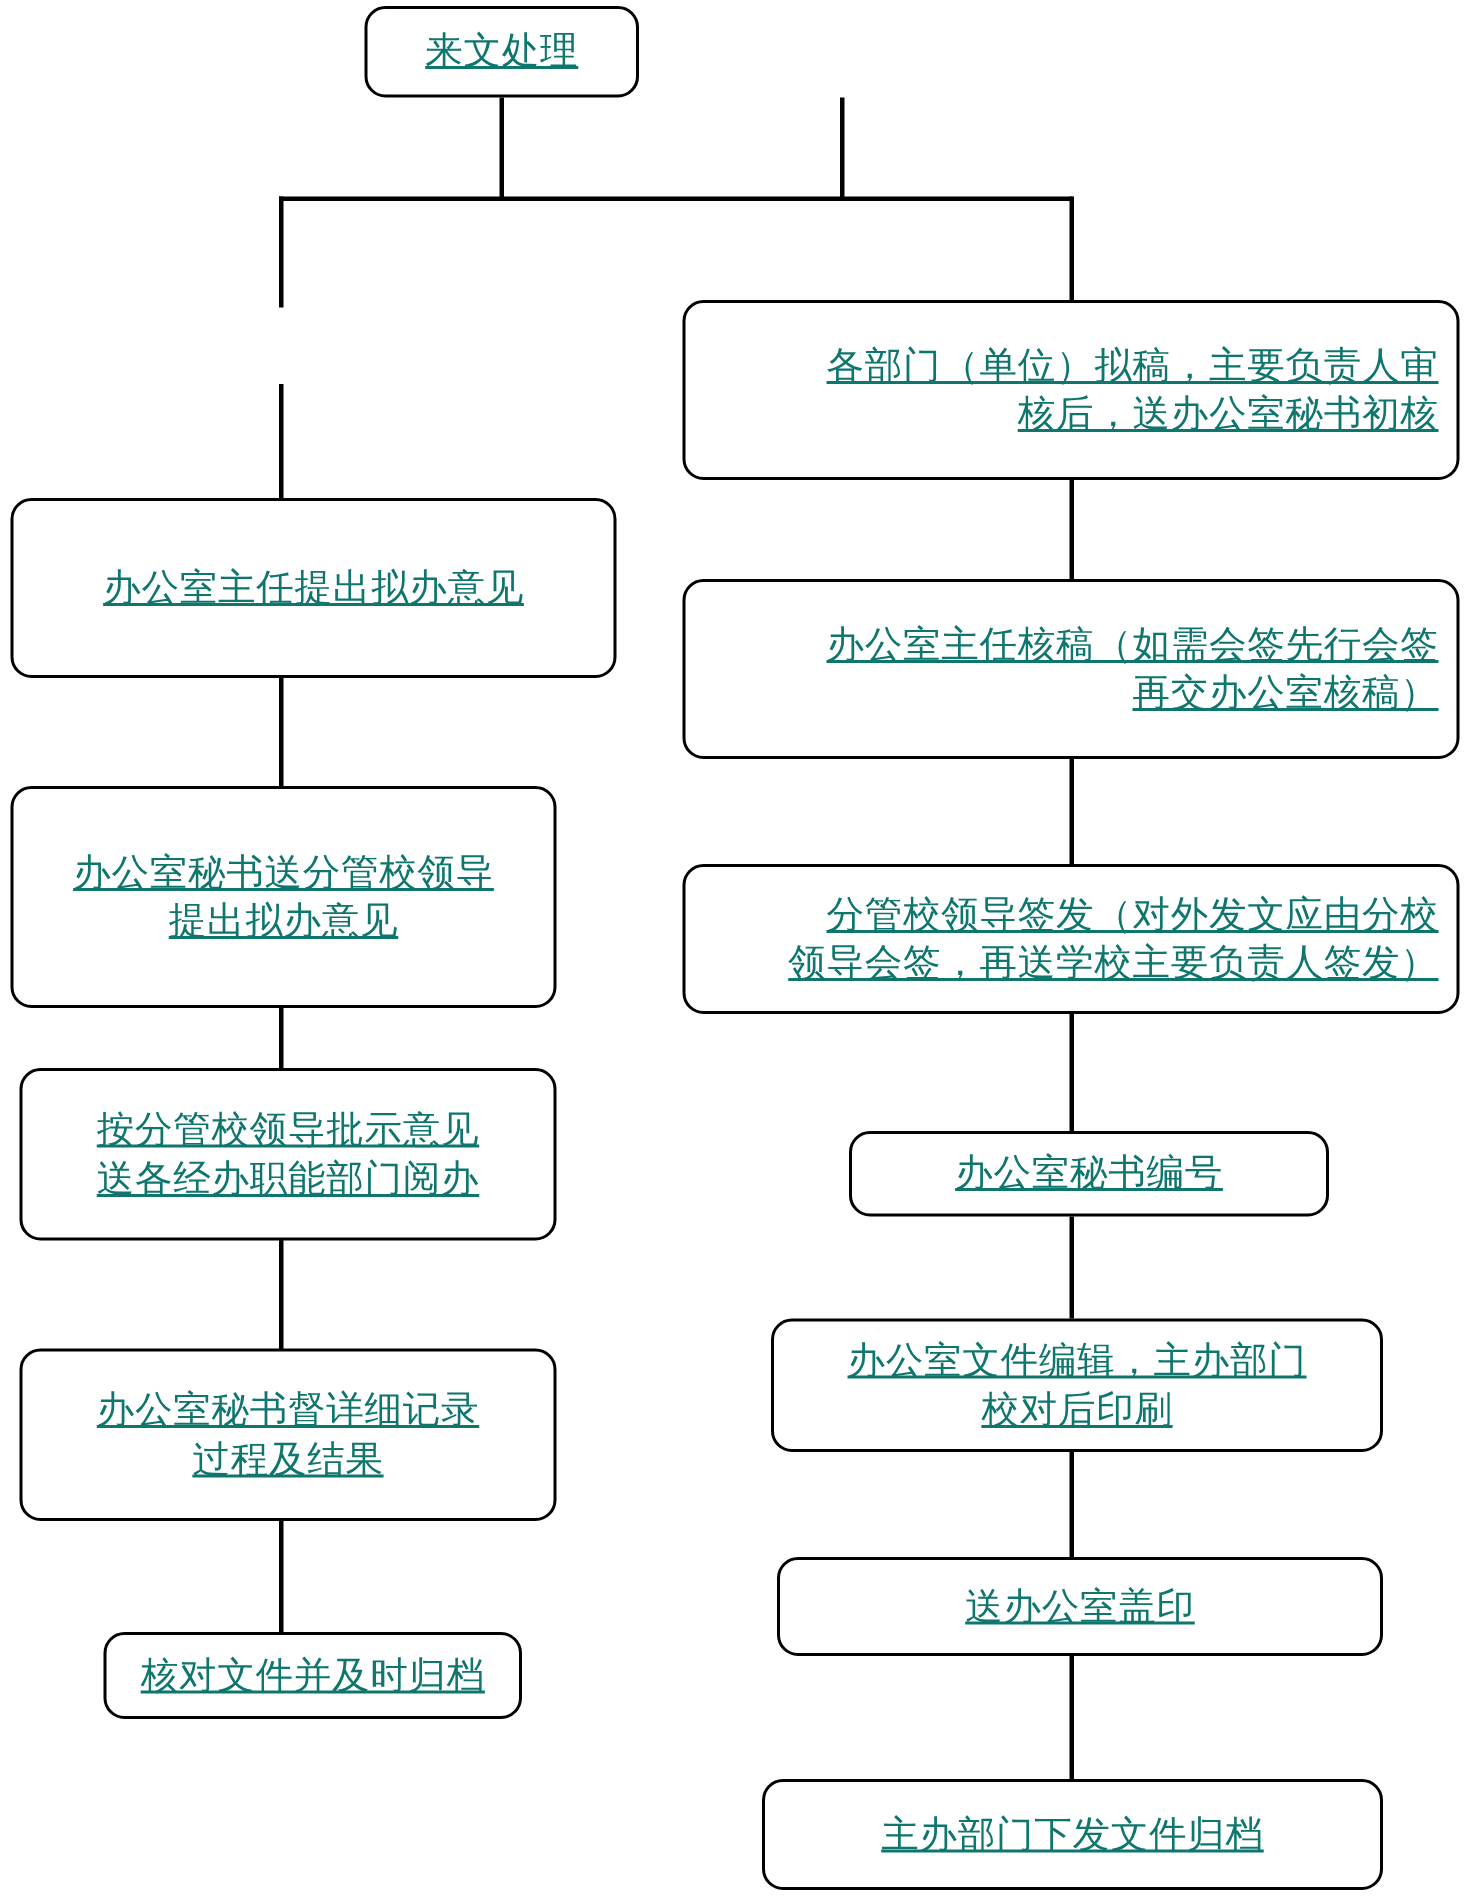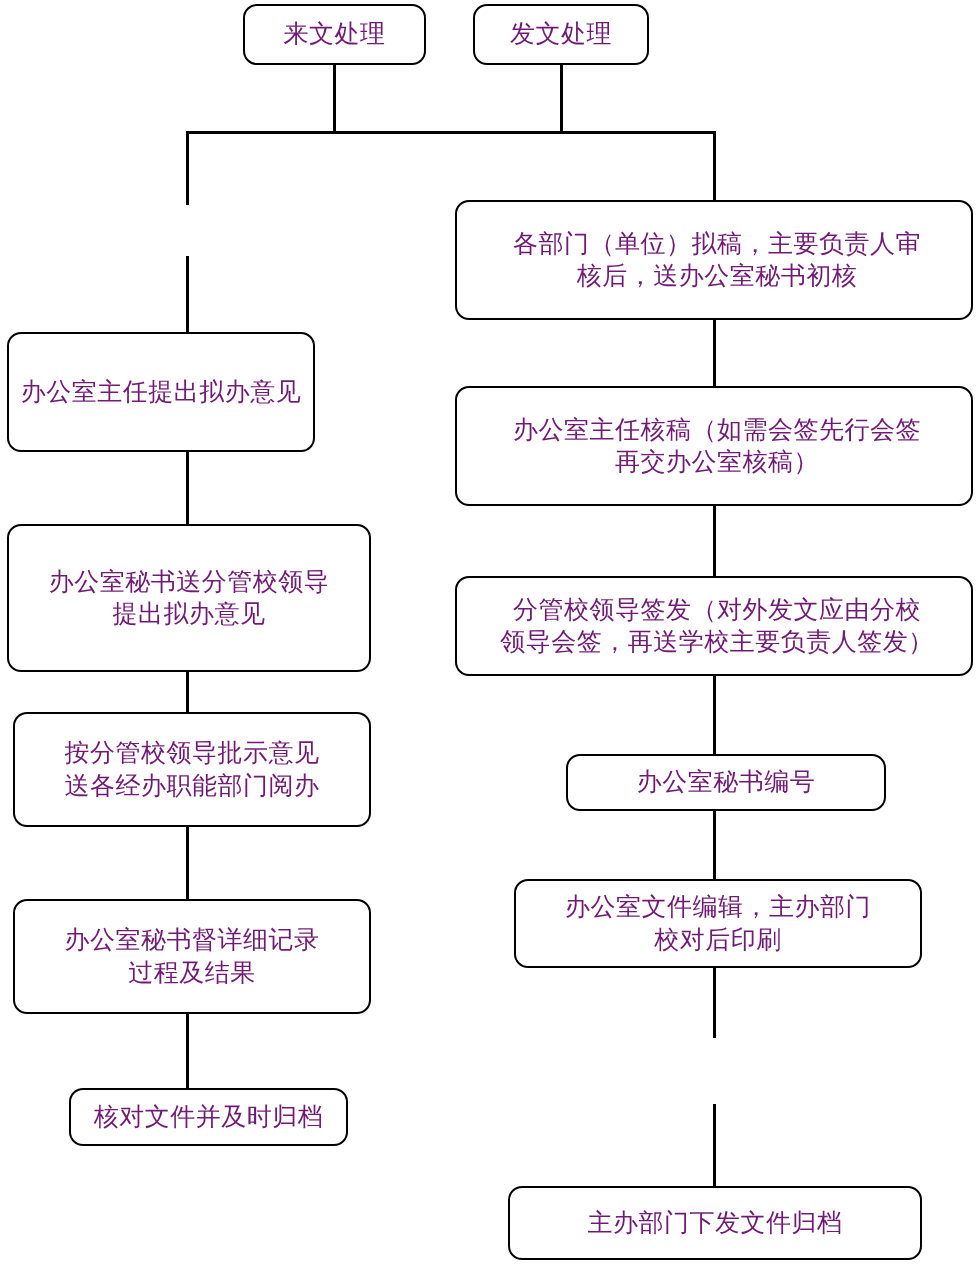--- a/index.html
+++ b/index.html
@@ -24,67 +24,65 @@
     display: flex;
     align-items: center;
     justify-content: center;
     z-index: 3;
   }
   .node .label {
     display: block;
     width: 100%;
     font-size: 25px;
     line-height: 1.30;
-    color: #701a75;
+    color: #0f766e;
     letter-spacing: 0.5px;
     white-space: pre-line;
     text-align: center;
     padding: 0 10px;
     box-sizing: border-box;
+    text-decoration: underline;
   }
   .node.align-left .label {
-    text-align: center;
+    text-align: right;
     padding-left: 18px;
     padding-right: 12px;
   }
   .edge {
     position: absolute;
     background: #000000;
     z-index: 1;
   }
   .edge.v { width: 2.6px; }
   .edge.h { height: 2.6px; }
 </style>
 </head>
 <body>
 
 <div id="canvas">
 
   <div class="node" style="left:243px; top:4px; width:183px; height:61px;">
     <span class="label">来文处理</span>
   </div>
 
-  <div class="node" style="left:473px; top:4px; width:176px; height:61px;">
-    <span class="label">发文处理</span>
-  </div>
 
   <div class="edge v" style="left:333px; top:65px; height:68px;"></div>
   <div class="edge v" style="left:560px; top:65px; height:68px;"></div>
   <div class="edge h" style="left:186px; top:131px; width:529px;"></div>
   <div class="edge v" style="left:186px; top:131px; height:74px;"></div>
   <div class="edge v" style="left:713px; top:131px; height:70px;"></div>
 
   <div class="edge v" style="left:186px; top:256px; height:78px;"></div>
   <div class="edge v" style="left:186px; top:450px; height:76px;"></div>
   <div class="edge v" style="left:186px; top:638px; height:76px;"></div>
   <div class="edge v" style="left:186px; top:825px; height:76px;"></div>
   <div class="edge v" style="left:186px; top:1012px; height:78px;"></div>
 
 
-  <div class="node" style="left:7px; top:332px; width:308px; height:120px;">
+  <div class="node" style="left:7px; top:332px; width:404px; height:120px;">
     <span class="label">办公室主任提出拟办意见</span>
   </div>
 
   <div class="node" style="left:7px; top:524px; width:364px; height:148px;">
     <span class="label">办公室秘书送分管校领导
 提出拟办意见</span>
   </div>
 
   <div class="node" style="left:13px; top:712px; width:358px; height:115px;">
     <span class="label">按分管校领导批示意见
@@ -124,18 +122,21 @@
 
   <div class="node" style="left:566px; top:754px; width:320px; height:57px;">
     <span class="label">办公室秘书编号</span>
   </div>
 
   <div class="node" style="left:514px; top:879px; width:408px; height:89px;">
     <span class="label">办公室文件编辑，主办部门
 校对后印刷</span>
   </div>
 
+  <div class="node" style="left:518px; top:1038px; width:404px; height:66px;">
+    <span class="label">送办公室盖印</span>
+  </div>
 
   <div class="node" style="left:508px; top:1186px; width:414px; height:74px;">
     <span class="label">主办部门下发文件归档</span>
   </div>
 
 </div>
 
 </body></html>

